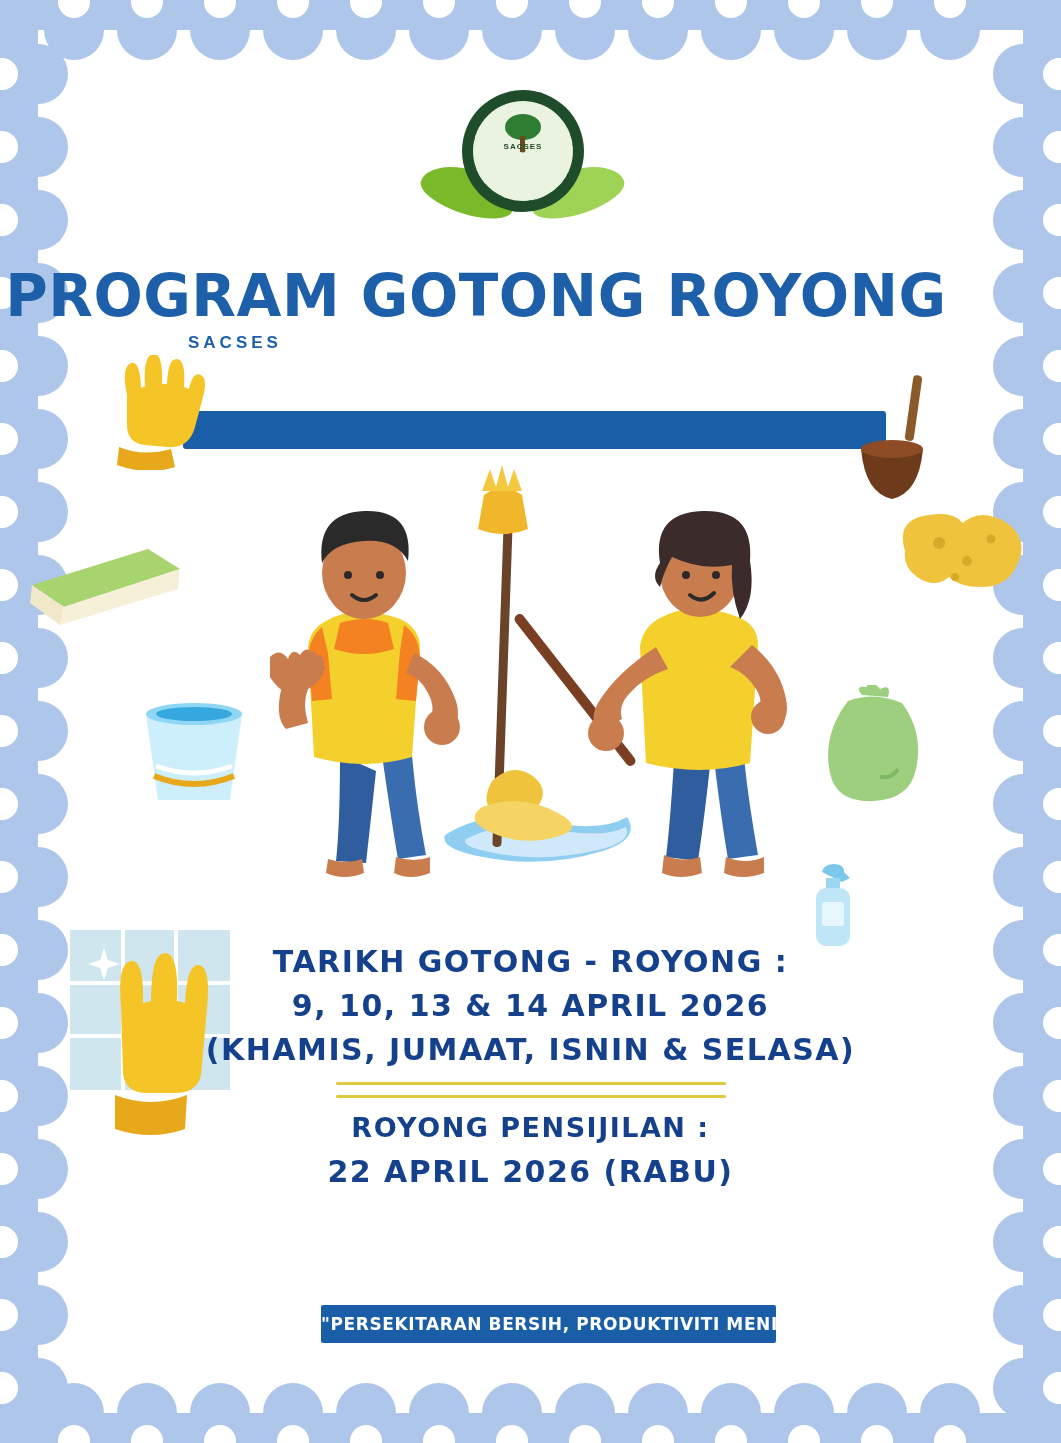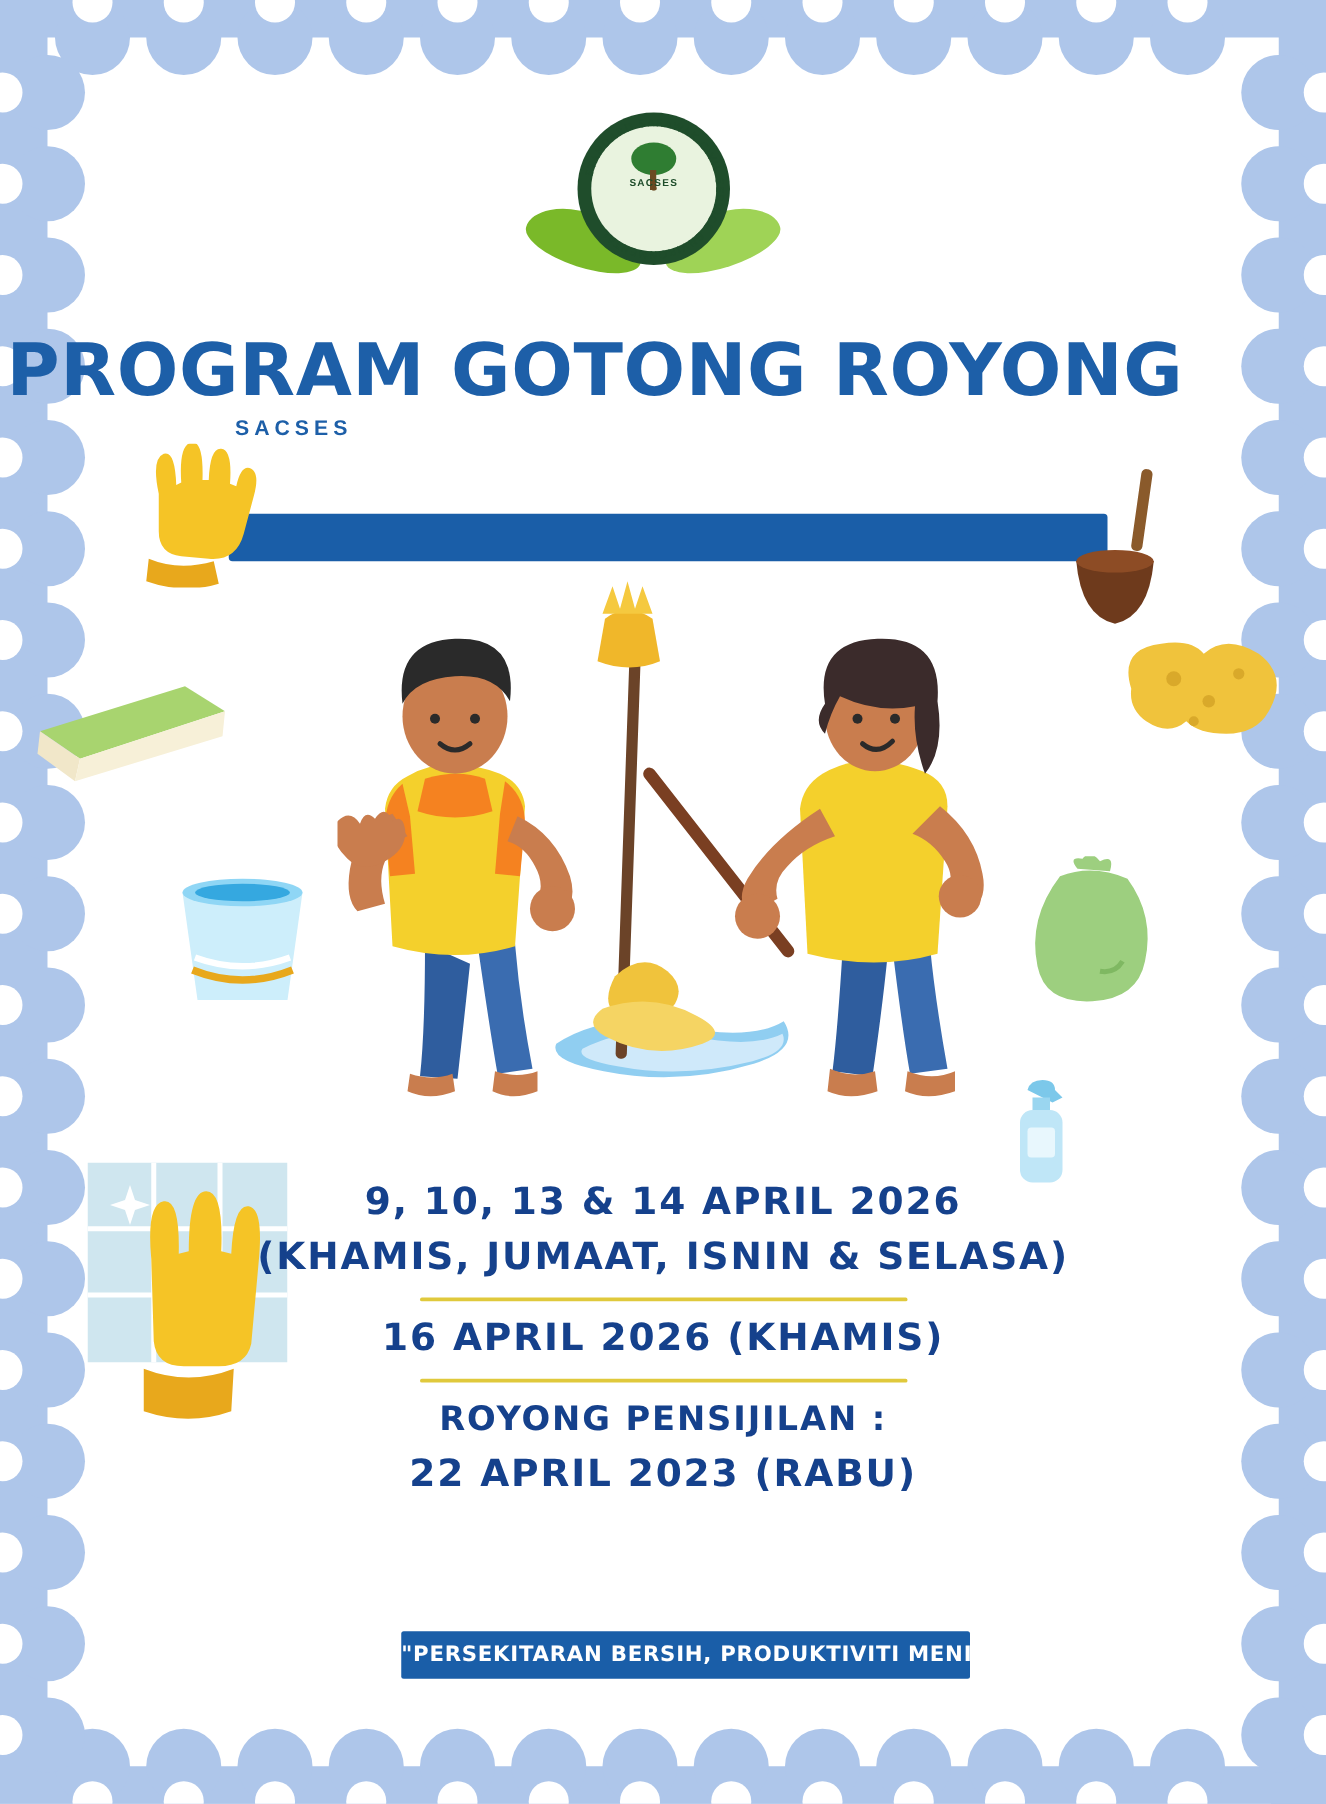--- a/index.html
+++ b/index.html
@@ -419,26 +419,26 @@
 
       <ellipse cx="430" cy="118" rx="40" ry="44" fill="#c97d4e"></ellipse>
       <path d="M390 108 q-8 -50 42 -52 q52 -2 48 50 q6 38 -10 58 q-10 -28 -8 -54 q-30 6 -60 -8 q-8 14 -12 30 q-10 -10 0 -24z" fill="#3b2b2b"></path>
       <circle cx="416" cy="120" r="4" fill="#2a2a2a"></circle>
       <circle cx="446" cy="120" r="4" fill="#2a2a2a"></circle>
       <path d="M420 140 q12 10 24 -2" stroke="#2a2a2a" stroke-width="4" fill="none" stroke-linecap="round"></path>
     </svg>
   </div>
 
   <div class="dates">
+    <div class="d-line">TARIKH GOTONG - ROYONG :</div>
     <div class="d-line">9, 10, 13 &amp; 14 APRIL 2026</div>
     <div class="d-line">(KHAMIS, JUMAAT, ISNIN &amp; SELASA)</div>
     <div class="divider"></div>
-    <div class="d-line">16 APRIL 2026 (KHAMIS)</div>
     <div class="divider"></div>
     <div class="d-line sm">ROYONG PENSIJILAN :</div>
-    <div class="d-line">22 APRIL 2023 (RABU)</div>
+    <div class="d-line">22 APRIL 2026 (RABU)</div>
   </div>
 
   <div class="tagline">
     <span>"PERSEKITARAN BERSIH, PRODUKTIVITI MENING</span>
   </div>
 
 </div>
 
 </body></html>

